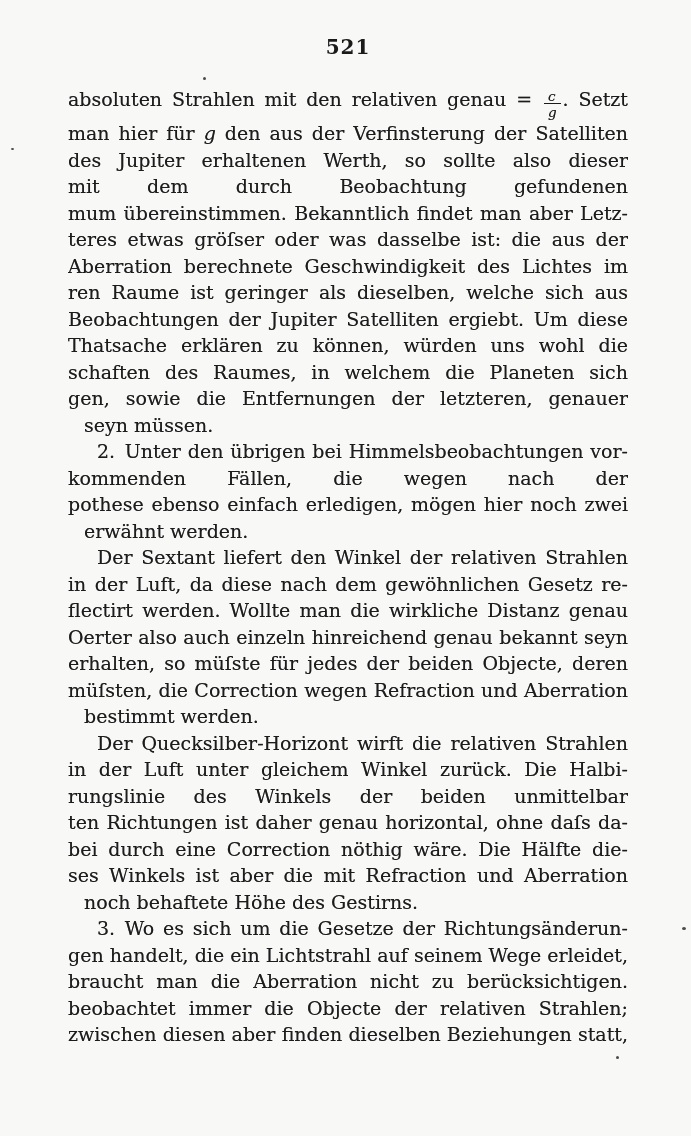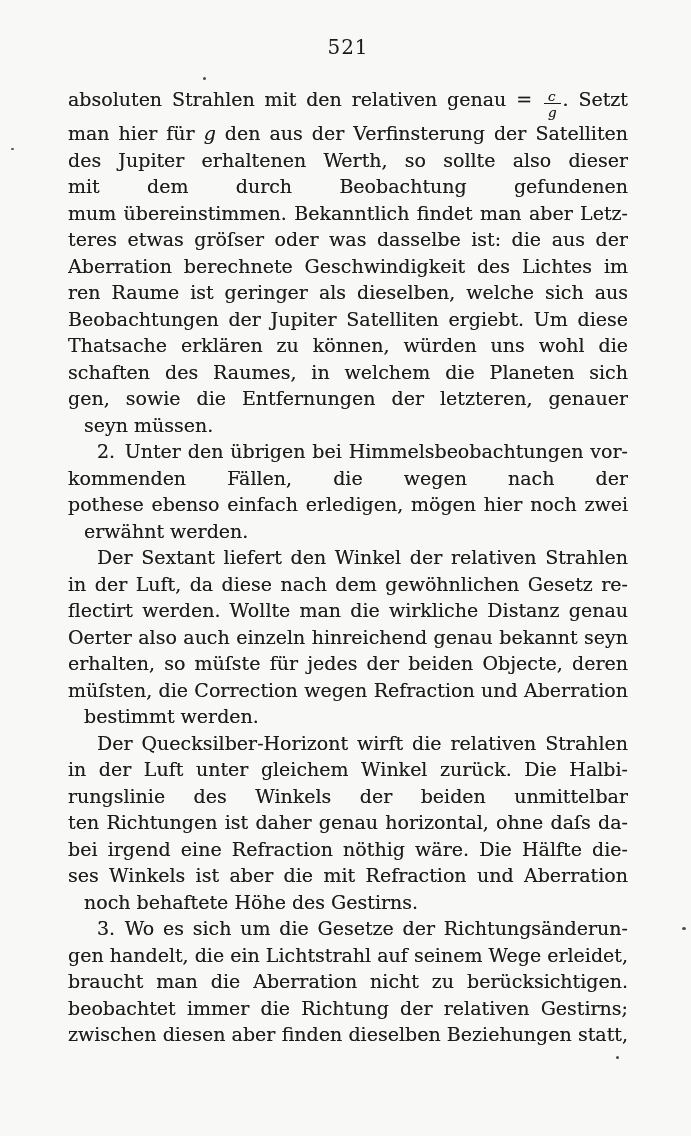--- a/index.html
+++ b/index.html
@@ -8,20 +8,21 @@
     background:#f8f8f7;
     font-family:"DejaVu Serif","Liberation Serif",serif;
     color:#1c1c1c;
     overflow:hidden;
   }
   .page{position:relative;width:691px;height:1136px;background:#f8f8f7;}
   .page-number{
     position:absolute;top:35px;left:68px;width:560px;
     text-align:center;font-size:20px;letter-spacing:1px;
     color:#1a1a1a;
+    font-weight:bold;
   }
   .text-block{
     position:absolute;top:86px;left:68px;width:560px;
     font-size:19px;
     text-rendering:optimizeLegibility;
   }
   .line{
     line-height:26.5px;height:26.5px;
     text-align:justify;text-align-last:justify;
     overflow:hidden;white-space:normal;
@@ -85,24 +86,24 @@
     <div class="line">flectirt werden.  Wollte man die wirkliche Distanz genau</div>
     <div class="line">Oerter also auch einzeln hinreichend genau bekannt seyn</div>
     <div class="line">erhalten, so müſste für jedes der beiden Objecte, deren</div>
     <div class="line">müſsten, die Correction wegen Refraction und Aberration</div>
     <div class="line end">bestimmt werden.</div>
 
     <div class="line indent">Der Quecksilber-Horizont wirft die relativen Strahlen</div>
     <div class="line">in der Luft unter gleichem Winkel zurück.  Die Halbi-</div>
     <div class="line">rungslinie des Winkels der beiden unmittelbar beobachte-</div>
     <div class="line">ten Richtungen ist daher genau horizontal, ohne daſs da-</div>
-    <div class="line">bei irgend eine Refraction nöthig wäre.  Die Hälfte die-</div>
+    <div class="line">bei durch eine Correction nöthig wäre.  Die Hälfte die-</div>
     <div class="line">ses Winkels ist aber die mit Refraction und Aberration</div>
     <div class="line end">noch behaftete Höhe des Gestirns.</div>
 
     <div class="line indent">3. Wo es sich um die Gesetze der Richtungsänderun-</div>
     <div class="line">gen handelt, die ein Lichtstrahl auf seinem Wege erleidet,</div>
     <div class="line">braucht man die Aberration nicht zu berücksichtigen.  Man</div>
-    <div class="line">beobachtet immer die Richtung der relativen Gestirns;</div>
+    <div class="line">beobachtet immer die Objecte der relativen Strahlen;</div>
     <div class="line">zwischen diesen aber finden dieselben Beziehungen statt,</div>
 
   </div>
 </div>
 
 </body></html>

